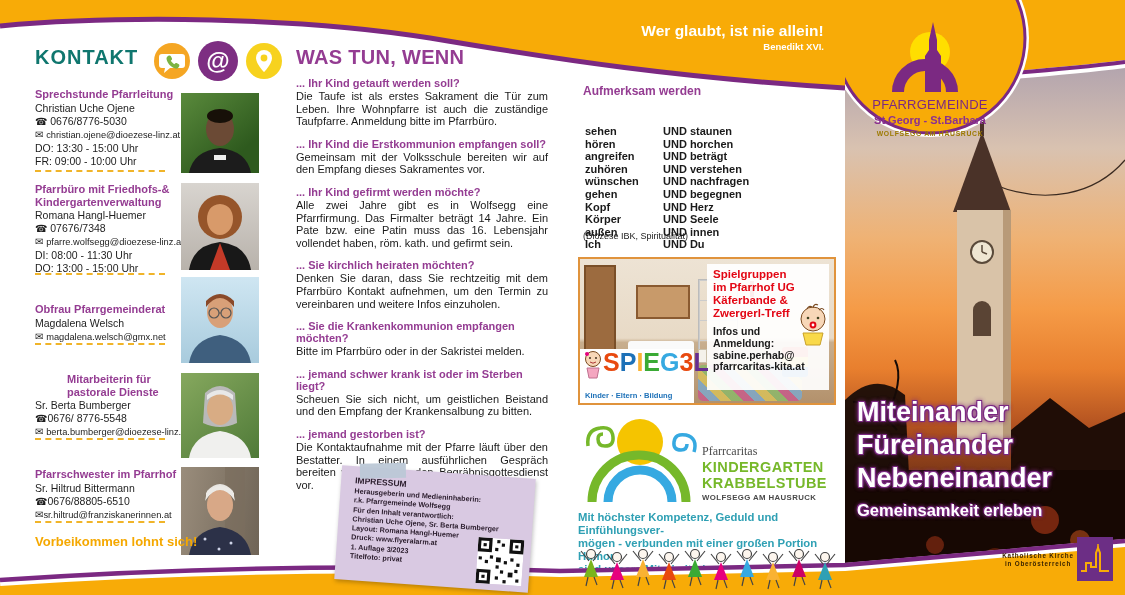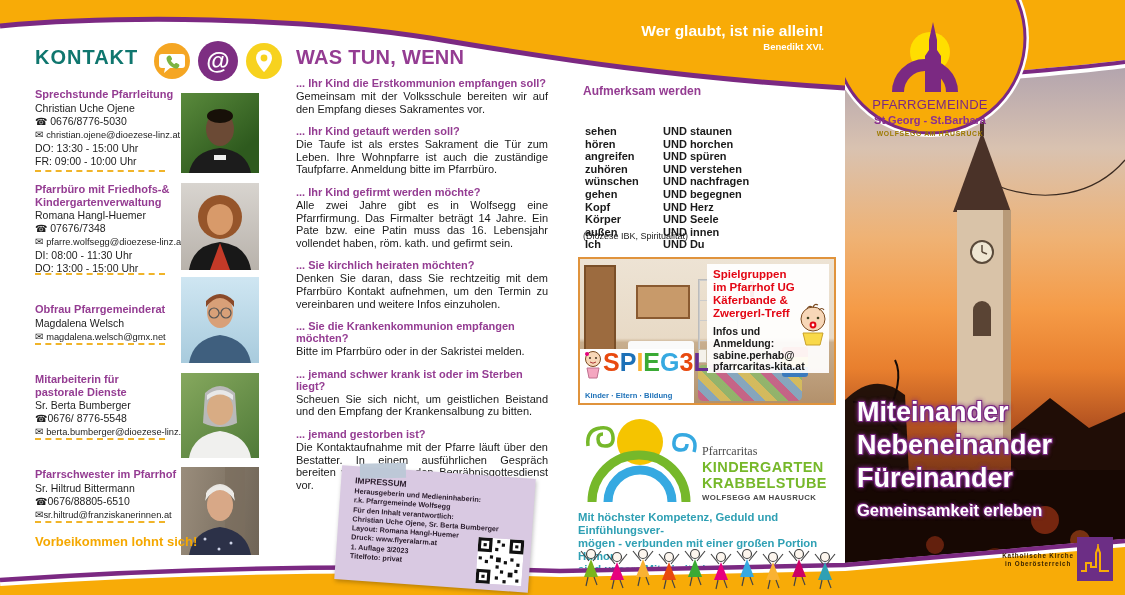--- a/index.html
+++ b/index.html
@@ -8,21 +8,21 @@
     position:relative; width:1125px; height:595px; background:#ffffff;
     font-family:"Liberation Sans", sans-serif; overflow:hidden; margin:0 auto;
   }
   .abs { position:absolute; }
 
   
   .kontakt-h { left:35px; top:46px; font-size:20px; font-weight:bold; color:#0f766e; letter-spacing:1px; }
   .cicons { left:153px; top:40px; display:flex; gap:6px; align-items:center; }
   .sec { left:35px; width:160px; }
   .sec-title { font-size:11px; line-height:12.5px; font-weight:bold; color:#943C92; max-width:150px; margin-bottom:1px; }
-  .sec-title.w110 { max-width:112px; }
+  .sec-title.w110 { max-width:112px;margin-left:32px; }
   .sec-line { font-size:10.5px; line-height:13px; color:#1d1d1d; white-space:nowrap; }
   .sec-line.small { font-size:9.3px; }
   .glyph { font-size:10px; color:#1d1d1d; }
   .dash { left:35px; width:130px; border-top:2px dashed #F0B429; }
   .photo { left:181px; width:78px; overflow:hidden; background:#ccc; }
   .photo svg { display:block; }
   .cta { left:35px; top:534px; font-size:13px; font-weight:bold; color:#F5A800; }
 
   
   .wastun { left:296px; top:46px; width:252px; }
@@ -58,21 +58,21 @@
       background-image:linear-gradient(#ccc 1px,transparent 1px),linear-gradient(90deg,#ccc 1px,transparent 1px);
       background-size:20px 20px; }
   .spiel .cross { position:absolute; left:170px; top:22px; width:4px; height:16px; background:#C22718; }
   .spiel .cross:after { content:""; position:absolute; left:-4px; top:4px; width:12px; height:4px; background:#C22718; }
   .spiel .table { position:absolute; left:48px; top:82px; width:66px; height:16px; background:#fafafa; border-radius:3px; box-shadow:0 3px 0 #d8cbb5; }
   .spiel .chair { position:absolute; width:9px; height:14px; background:#f4f1ea; border:1px solid #c9bfa9; }
   .spiel .rug { position:absolute; left:118px; top:106px; width:104px; height:36px; border-radius:5px;
       background:repeating-linear-gradient(45deg,#c75c8a 0 8px,#7ea8c9 8px 16px,#d8c05a 16px 24px,#8cb86a 24px 32px); opacity:.85; }
   .spiel .toys { position:absolute; right:26px; top:88px; width:26px; height:30px;
       background:linear-gradient(#D9483B 0 33%,#F2C230 33% 66%,#3a7abd 66% 100%); border-radius:3px; }
-  .spiel .infobox { position:absolute; right:5px; top:5px; width:122px; padding:4px 6px 0 6px; background:rgba(255,255,255,.93); }
+  .spiel .infobox { position:absolute; right:5px; top:5px; width:122px; padding:4px 6px 17px 6px; background:rgba(255,255,255,.93); }
   .spiel .red { font-size:11.5px; line-height:13px; font-weight:bold; color:#E30613; }
   .spiel .blk { font-size:10.5px; line-height:11.8px; font-weight:bold; color:#1a1a1a; }
   .spiel .blk.first { margin-top:6px; }
   .spiegelbox { position:absolute; left:0; bottom:0; width:114px; height:54px; background:#fff; z-index:2; }
   .spiegel-word { position:absolute; left:23px; top:-1px; font-size:25px; font-weight:bold; letter-spacing:0; }
   .spiegel-tag { position:absolute; left:5px; bottom:3px; font-size:7.6px; font-weight:bold; color:#1D71B8; }
   .babysvg { position:absolute; right:2px; top:44px; z-index:3; }
 
   .kiga-gfx { left:578px; top:412px; }
   .kiga-text { left:702px; top:444px; }
@@ -219,26 +219,26 @@
       <path d="M25,32 Q39,14 53,32 L53,26 Q39,12 25,26 Z" fill="#eceae6"></path>
     </svg>
   </div>
   <div class="abs dash" style="top:521px"></div>
 
   <div class="abs cta">Vorbeikommen lohnt sich!</div>
 
   <div class="abs wastun">
     <h2>WAS TUN, WENN</h2>
     <div class="qa">
+      <div class="q">... Ihr Kind getauft werden soll?</div>
+      <div class="a">Die Taufe ist als erstes Sakrament die Tür zum Leben. Ihre Wohnpfarre ist auch die zuständige Taufpfarre. Anmeldung bitte im Pfarrbüro.</div>
+    </div>
+    <div class="qa">
       <div class="q">... Ihr Kind die Erstkommunion empfangen soll?</div>
       <div class="a">Gemeinsam mit der Volksschule bereiten wir auf den Empfang dieses Sakramentes vor.</div>
-    </div>
-    <div class="qa">
-      <div class="q">... Ihr Kind getauft werden soll?</div>
-      <div class="a">Die Taufe ist als erstes Sakrament die Tür zum Leben. Ihre Wohnpfarre ist auch die zuständige Taufpfarre. Anmeldung bitte im Pfarrbüro.</div>
     </div>
     <div class="qa">
       <div class="q">... Ihr Kind gefirmt werden möchte?</div>
       <div class="a">Alle zwei Jahre gibt es in Wolfsegg eine Pfarrfirmung. Das Firmalter beträgt 14 Jahre. Ein Pate bzw. eine Patin muss das 16. Lebensjahr vollendet haben, röm. kath. und gefirmt sein.</div>
     </div>
     <div class="qa">
       <div class="q">... Sie kirchlich heiraten möchten?</div>
       <div class="a">Denken Sie daran, dass Sie rechtzeitig mit dem Pfarrbüro Kontakt aufnehmen, um den Termin zu vereinbaren und weitere Infos einzuholen.</div>
     </div>
     <div class="qa">
@@ -301,21 +301,21 @@
 
   <div class="abs quote">
     <div class="t">Wer glaubt, ist nie allein!</div>
     <div class="au">Benedikt XVI.</div>
   </div>
 
   <div class="abs auf-h">Aufmerksam werden</div>
   <div class="abs auf-list" id="auf-list">
       <div class="auf-row"><span class="auf-left">sehen</span><span>UND staunen</span></div>
       <div class="auf-row"><span class="auf-left">hören</span><span>UND horchen</span></div>
-      <div class="auf-row"><span class="auf-left">angreifen</span><span>UND spüren</span></div>
+      <div class="auf-row"><span class="auf-left">angreifen</span><span>UND beträgt</span></div>
       <div class="auf-row"><span class="auf-left">zuhören</span><span>UND verstehen</span></div>
       <div class="auf-row"><span class="auf-left">wünschen</span><span>UND nachfragen</span></div>
       <div class="auf-row"><span class="auf-left">gehen</span><span>UND begegnen</span></div>
       <div class="auf-row"><span class="auf-left">Kopf</span><span>UND Herz</span></div>
       <div class="auf-row"><span class="auf-left">Körper</span><span>UND Seele</span></div>
       <div class="auf-row"><span class="auf-left">außen</span><span>UND innen</span></div>
       <div class="auf-row"><span class="auf-left">Ich</span><span>UND Du</span></div>
     </div>
   <div class="abs auf-src">(Diözese IBK, Spiritualität)</div>
 
@@ -503,22 +503,22 @@
       <polygon points="80,92 80,56 84,50 84,40 88,22 92,40 92,50 96,56 96,92" fill="#7B2982"></polygon>
     </svg>
     <div class="badge-text">
       <div class="badge-org">PFARRGEMEINDE</div>
       <div class="badge-patrons">St.Georg - St.Barbara</div>
       <div class="badge-place">WOLFSEGG AM HAUSRUCK</div>
     </div>
 
     <div class="cover-title">
       <div class="tl">Miteinander</div>
+      <div class="tl">Füreinander</div>
       <div class="tl">Nebeneinander</div>
-      <div class="tl">Füreinander</div>
     </div>
     <div class="cover-sub">Gemeinsamkeit erleben</div>
   </div>
 
   <svg class="abs band" style="left:0;top:535px;z-index:2" width="1125" height="60" viewBox="0 0 1125 60">
     <path d="M0,60 V47 Q280,28 560,38 L845,32 L1125,8 V60 Z" fill="#F8AB07"></path>
     <path d="M0,47 Q280,28 560,38 L845,32 L1125,8" fill="none" stroke="#ffffff" stroke-width="8"></path>
     <path d="M0,45 Q280,26 560,36 L845,30 L1125,6" fill="none" stroke="#7B2982" stroke-width="4.5"></path>
   </svg>
 

